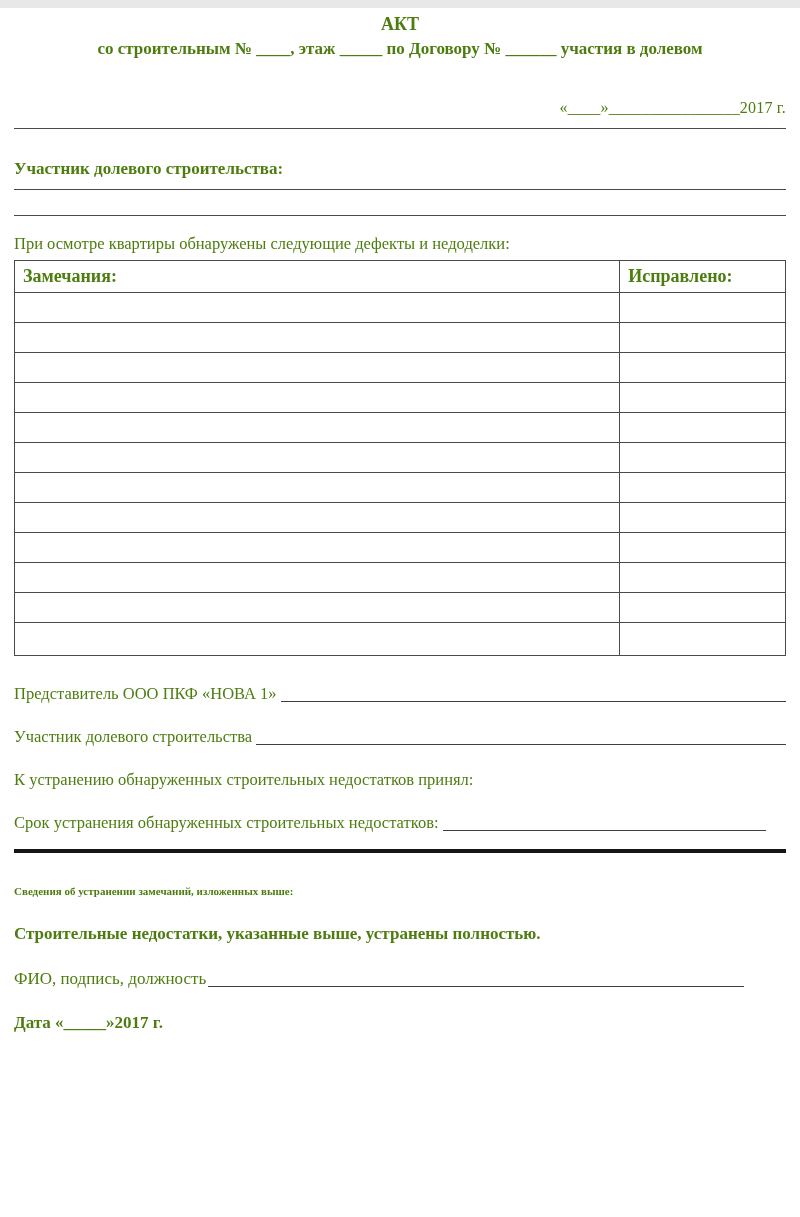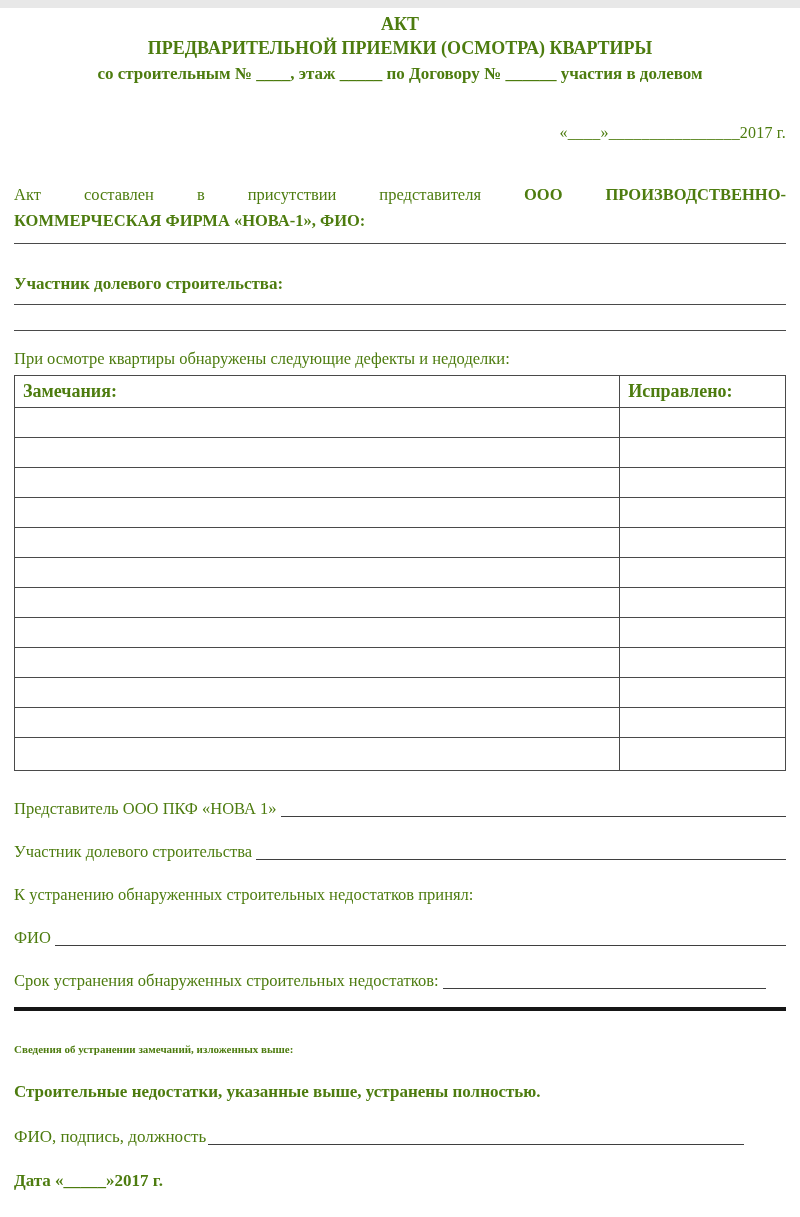--- a/index.html
+++ b/index.html
@@ -72,32 +72,24 @@
   .res-fio .fill { margin-right:42px; margin-left:2px; }
   .res-date { margin-top:20px; font-weight:bold; font-size:17px; }
   .res-date .fill { flex:0 0 170px; margin-left:0; }
 </style>
 </head>
 <body>
 
 <div class="page">
 
   <div class="t1 center">АКТ</div>
-  <div class="t2 center">ПРЕДВАРИТЕЛЬНОЙ ПРИЕМКИ (ОСМОТРА) КВАРТИРЫ</div>
   <div class="t3 center">со строительным № ____, этаж _____ по Договору № ______ участия в долевом</div>
 
   <div class="date-top">«____»________________2017 г.</div>
 
-  <div class="intro">
-    <div class="jline">
-      <span>Акт составлен в присутствии представителя</span>
-      <span class="b">ООО ПРОИЗВОДСТВЕННО-</span>
-    </div>
-    <div class="b">КОММЕРЧЕСКАЯ ФИРМА «НОВА-1», ФИО:</div>
-  </div>
   <div class="rule rule-1"></div>
 
   <div class="participant-h">Участник долевого строительства:</div>
   <div class="rule rule-2"></div>
   <div class="rule rule-3"></div>
 
   <div class="defects-intro">При осмотре квартиры обнаружены следующие дефекты и недоделки:</div>
   <table class="defects">
     <colgroup>
         <col class="c1">
@@ -163,24 +155,20 @@
 
   <div class="line-row sig-rep">
     <span>Представитель ООО ПКФ «НОВА 1»</span>
     <span class="fill"></span>
   </div>
   <div class="line-row sig-part">
     <span>Участник долевого строительства</span>
     <span class="fill"></span>
   </div>
   <div class="accept-line">К устранению обнаруженных строительных недостатков принял:</div>
-  <div class="line-row fio-row">
-    <span>ФИО</span>
-    <span class="fill"></span>
-  </div>
   <div class="line-row deadline-row">
     <span>Срок устранения обнаруженных строительных недостатков:</span>
     <span class="fill"></span>
   </div>
 
   <div class="thick-rule"></div>
 
   <div class="res-heading">Сведения об устранении замечаний, изложенных выше:</div>
   <div class="res-statement">Строительные недостатки, указанные выше, устранены полностью.</div>
   <div class="line-row res-fio">

